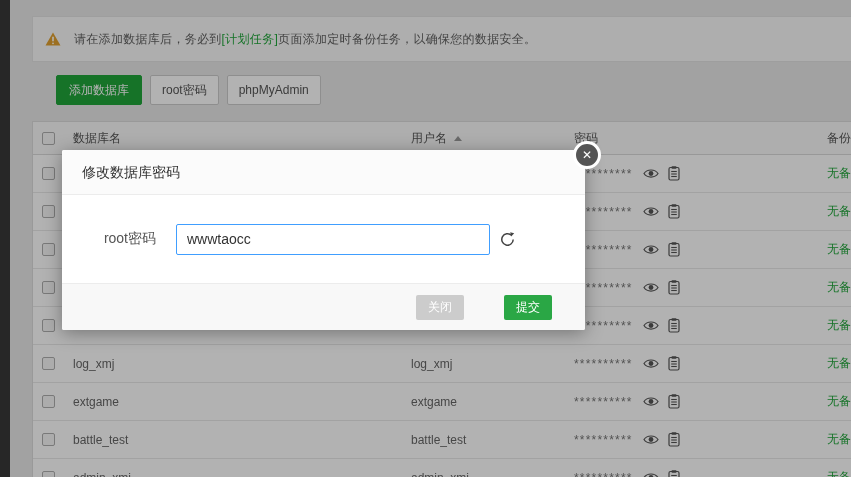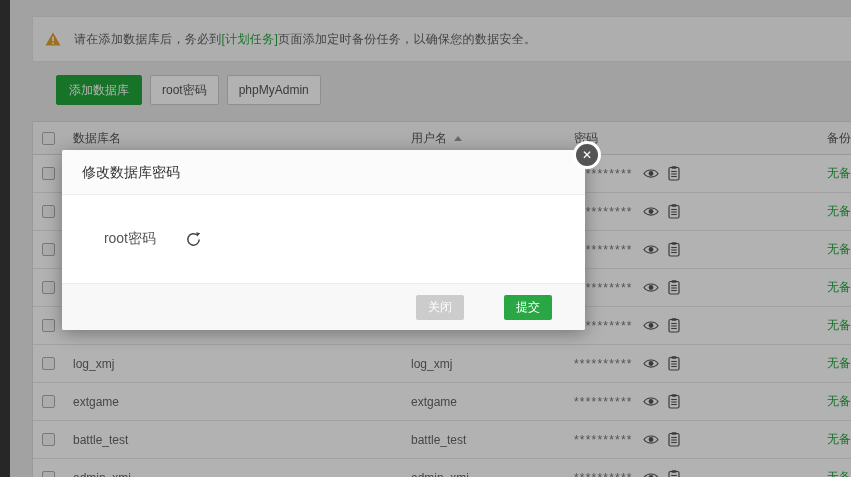--- a/index.html
+++ b/index.html
@@ -381,20 +381,21 @@
 </div>
 </div>
 
 <div class="overlay"></div>
 
 <div class="modal">
   <div class="modal-x">✕</div>
   <div class="modal-title">修改数据库密码</div>
   <div class="modal-body">
     <div class="modal-label">root密码</div>
+    <input class="modal-input" type="text" value="wwwtaocc" style="">
     <span class="refresh-btn">
       <svg width="17" height="17" viewBox="0 0 17 17">
         <path d="M14.2 8.5 A5.7 5.7 0 1 1 12.4 4.3" fill="none" stroke="#444" stroke-width="1.5"></path>
         <polygon points="11.2,1.2 15.2,2.2 12.2,5.4" fill="#444"></polygon>
       </svg>
     </span>
   </div>
   <div class="modal-footer">
     <button class="btn-sm btn-cancel">关闭</button>
     <button class="btn-sm btn-submit">提交</button>

